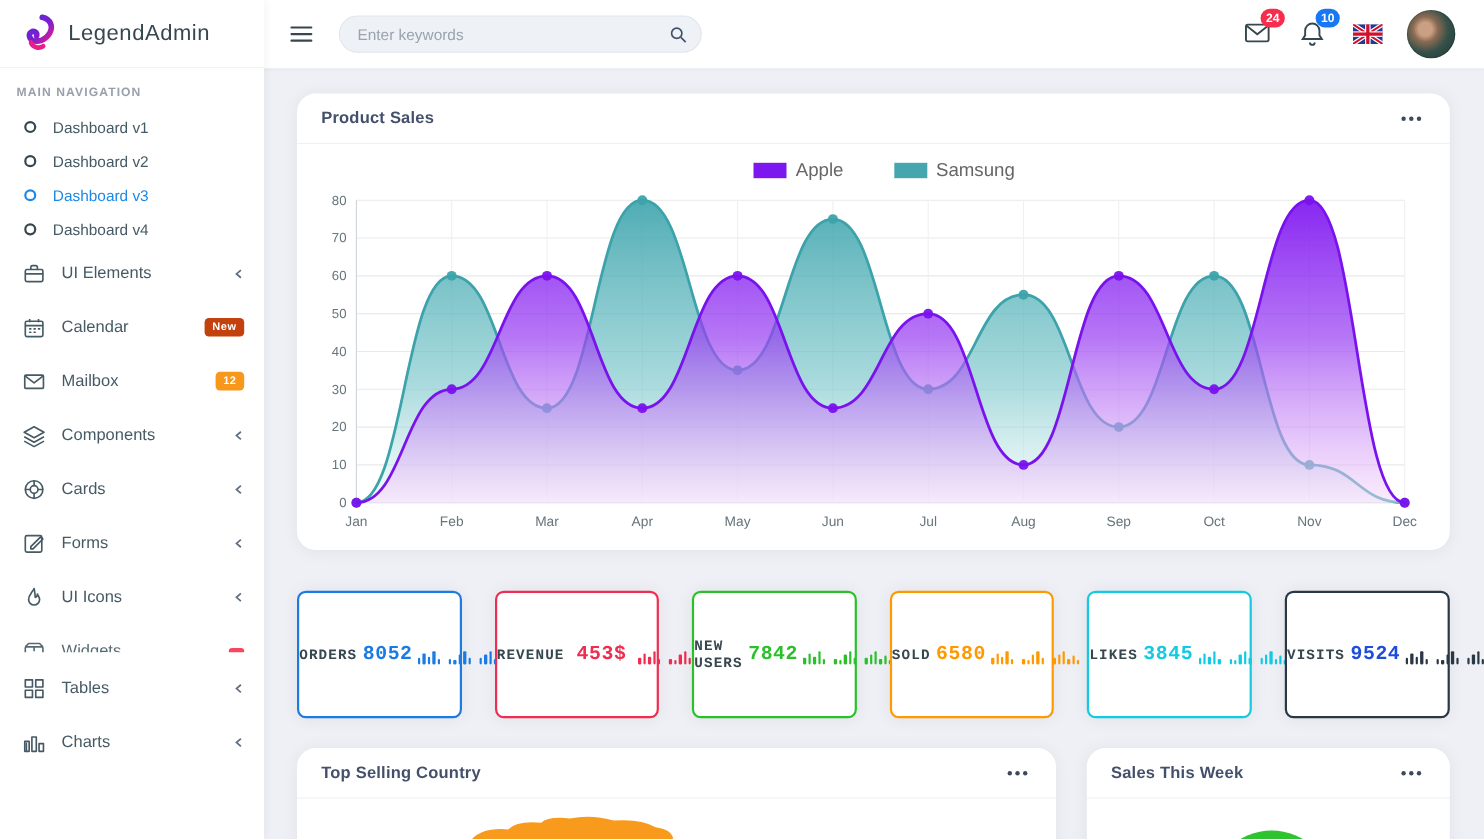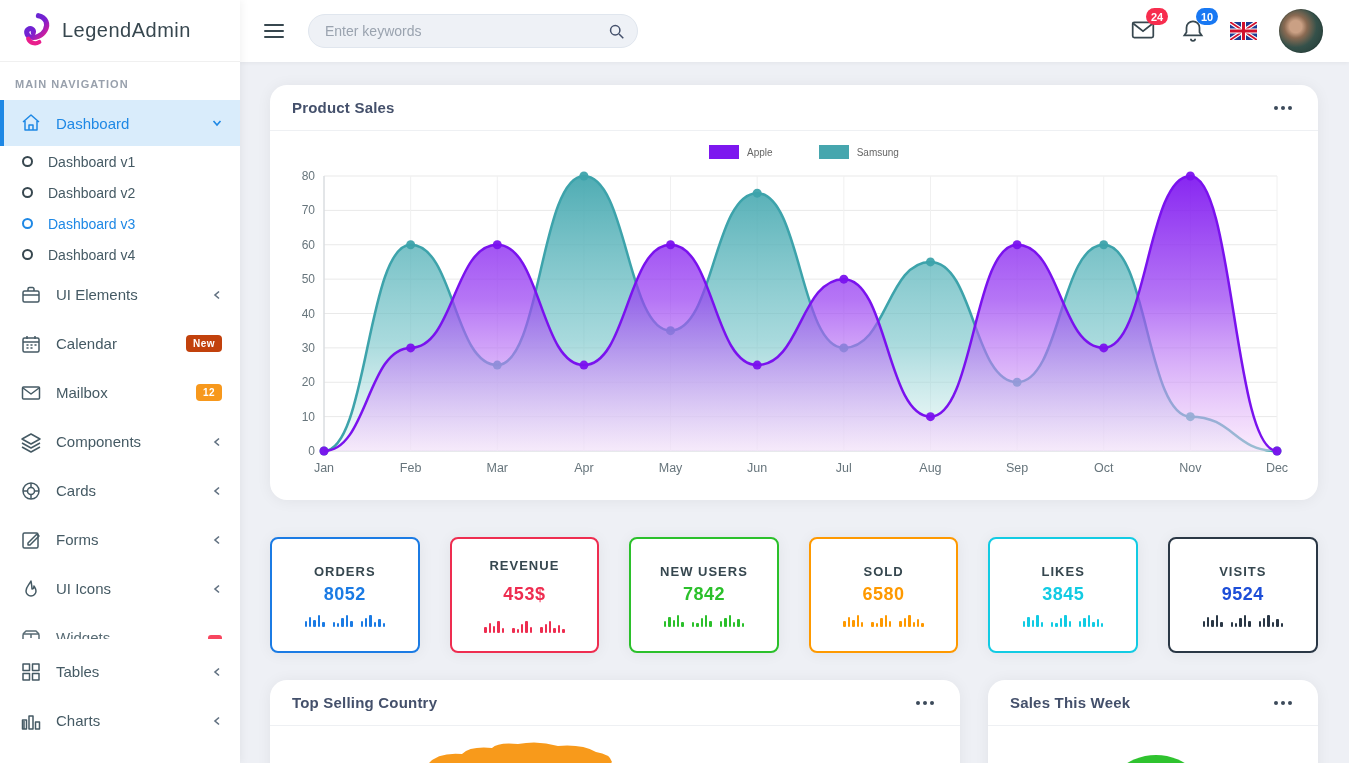--- a/index.html
+++ b/index.html
@@ -56,28 +56,28 @@
   .main { position:absolute; left:240px; top:62px; width:1109px; height:701px; padding:23px 31px 0 30px; }
   .card { background:#fff; border-radius:17px; box-shadow:0 1px 15px rgba(0,0,0,.06); }
   .card-head { display:flex; align-items:center; justify-content:space-between; padding:14px 22px;
                border-bottom:1px solid #eef0f3; }
   .card-title { font-size:15px; font-weight:700; color:#44506b; letter-spacing:.2px; }
   .menu-dots { display:flex; gap:3px; cursor:pointer; padding:4px; }
   .menu-dots i { width:4px; height:4px; border-radius:50%; background:#3c4a5a; }
 
   .sales-card { width:1048px; height:415px; }
   .legend-row { display:flex; justify-content:center; align-items:center; gap:26px; margin:14px 0 2px; }
-  .legend-item { display:flex; align-items:center; gap:8px; font-size:10px; color:#666;padding-left:20px; }
+  .legend-item { display:flex; align-items:center; gap:8px; font-size:17px; color:#666;padding-left:20px; }
   .legend-swatch { width:30px; height:14px; }
   .chart-wrap { padding:0 20px; }
 
   .stat-row { display:flex; gap:30px; margin-top:37px; }
   .stat-card { width:149.6px; height:116px; background:#fff; border-radius:8px; border:2px solid;
-               box-shadow:0 1px 15px rgba(0,0,0,.06); display:flex; flex-direction:column;
-               align-items:center; justify-content:center; gap:5px; cursor:default; }
+               box-shadow:0 1px 15px rgba(0,0,0,.06); display:flex; flex-direction:row;
+               align-items:center; justify-content:flex-start; gap:5px; cursor:default;font-family:Liberation Mono, monospace; }
   .stat-title { font-size:13px; font-weight:700; color:#36474f; letter-spacing:1px; }
   .stat-value { font-size:18px; font-weight:800; letter-spacing:.5px; }
   .spark { display:flex; align-items:flex-end; height:14px; gap:2px; margin-top:3px; }
   .spark i { width:2.4px; border-radius:1px; background:currentColor; display:block; }
   .spark .gap { width:4px; background:transparent; }
 
   .bottom-row { display:flex; gap:28px; margin-top:27px; }
   .panel-body { position:relative; overflow:hidden; }
   .country-card { width:690px; height:200px; }
   .week-card   { width:330px; height:200px; }
@@ -96,29 +96,20 @@
             <stop offset="1" stop-color="#e91e8c"></stop>
         </linearGradient>
       </defs>
       <path d="M24 4 C33 6 36 14 32 21 C28 28 20 31 14 29 C10 27 9 22 12 20 C15 18 19 20 18 24" fill="none" stroke="url(#lgrad)" stroke-width="6" stroke-linecap="round"></path>
       <path d="M12 31 C14 36 20 38 25 35" fill="none" stroke="#e91e8c" stroke-width="5" stroke-linecap="round"></path>
     </svg>
     <span class="brand-name">LegendAdmin</span>
   </div>
   <div class="section-label">MAIN NAVIGATION</div>
   <nav id="sidebar-nav">
-      <div class="nav-item active">
-        <svg class="nv-icon" viewBox="0 0 22 22" fill="none" stroke="currentColor" stroke-width="1.5" stroke-linejoin="round">
-          <path d="M3 10 L11 3 L19 10 M5 9 v9 h12 v-9 M9 18 v-5 h4 v5"></path>
-        </svg>
-        <span class="nv-label">Dashboard</span>
-        <svg class="nv-chev" viewBox="0 0 10 10" fill="none" stroke="currentColor" stroke-width="1.6">
-          <path d="M1.5 3 L5 7 L8.5 3"></path>
-        </svg>
-      </div>
       <div class="sub-item">
         <span class="sub-ring"></span>
                    <span class="sub-label">Dashboard v1</span>
       </div>
       <div class="sub-item">
         <span class="sub-ring"></span>
                    <span class="sub-label">Dashboard v2</span>
       </div>
       <div class="sub-item active">
         <span class="sub-ring"></span>

